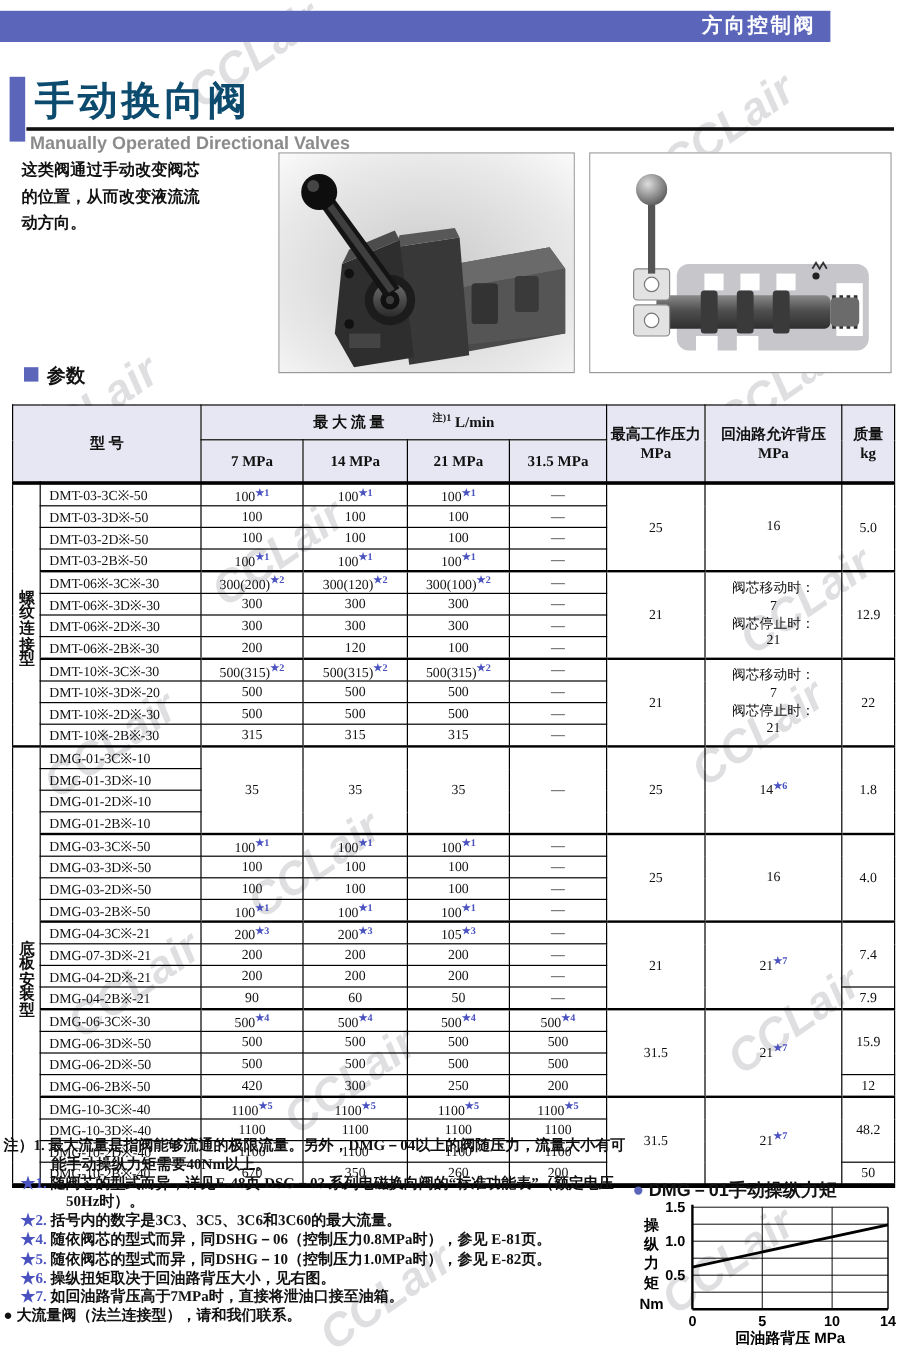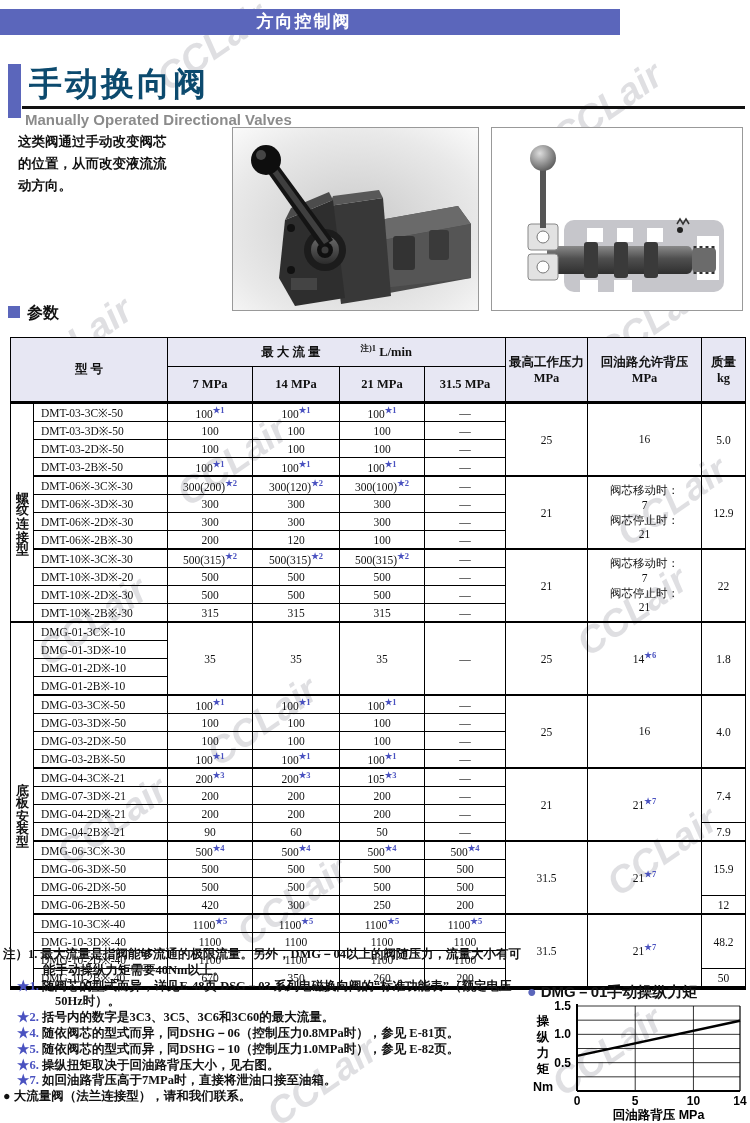--- a/index.html
+++ b/index.html
@@ -3,38 +3,38 @@
 <meta charset="utf-8">
 <style>
   html,body{margin:0;padding:0;background:#fff;}
   #page{position:relative;width:750px;height:1123px;background:#fff;overflow:hidden;
         font-family:"Liberation Serif","DejaVu Serif",serif;color:#111;}
   
   .wm{position:absolute;font-family:"Liberation Sans","DejaVu Sans",sans-serif;
       font-weight:bold;font-style:italic;font-size:38px;color:rgba(150,150,160,0.30);
       transform:rotate(-35deg);white-space:nowrap;pointer-events:none;}
   
-  #topbar{position:absolute;left:0;top:9px;width:620px;height:26px;background:#5b66bb;
+  #topbar{position:absolute;left:0;top:9px;width:692px;height:26px;background:#5b66bb;
           color:#fff;font-family:"Liberation Sans","DejaVu Sans",sans-serif;font-weight:bold;
-          font-size:17px;line-height:26px;text-align:center;padding-right:12px;box-sizing:border-box;letter-spacing:2px;}
+          font-size:17px;line-height:26px;text-align:right;padding-right:12px;box-sizing:border-box;letter-spacing:2px;}
   
   #titleblue{position:absolute;left:8px;top:64px;width:13px;height:54px;background:#5b66bb;}
   #pagetitle{position:absolute;left:29px;top:62px;font-family:"Liberation Sans","DejaVu Sans",sans-serif;
              font-weight:bold;font-size:33px;letter-spacing:3px;color:#0c4a6e;}
   #titleline{position:absolute;left:22px;top:106px;width:723px;height:3px;background:#111;}
   #subtitle{position:absolute;left:25px;top:111px;font-family:"Liberation Sans","DejaVu Sans",sans-serif;
             font-weight:bold;font-size:15px;color:#8b8b8b;}
   
   #intro{position:absolute;left:18px;top:131px;width:160px;font-weight:bold;font-size:13.5px;line-height:1.62;}
   
   .figbox{position:absolute;top:127px;height:184px;border:1px solid #999;background:#fff;box-sizing:border-box;}
   #photobox{left:232px;width:247px;}
   #drawbox{left:491px;width:252px;}
   
-  #params{position:absolute;left:8px;top:303px;font-family:Liberation Serif, serif;
+  #params{position:absolute;left:20px;top:303px;font-family:Liberation Serif, serif;
           font-weight:bold;font-size:16px;}
   #params .sq{display:inline-block;width:12px;height:12px;background:#5b66bb;margin-right:7px;}
   
   #spec-table{position:absolute;left:10px;top:337px;width:735px;table-layout:fixed;
               border-collapse:collapse;border:1.5px solid #000;border-bottom:4px solid #000;}
   #spec-table th,#spec-table td{border:1px solid #000;text-align:center;vertical-align:middle;
               font-size:11.5px;padding:0;overflow:hidden;}
   #spec-table thead{border-bottom:3px solid #000;}
   #spec-table thead th{background:#e7e7f3;font-weight:bold;font-size:12.5px;}
   #spec-table .hr1 th{height:28px;}

